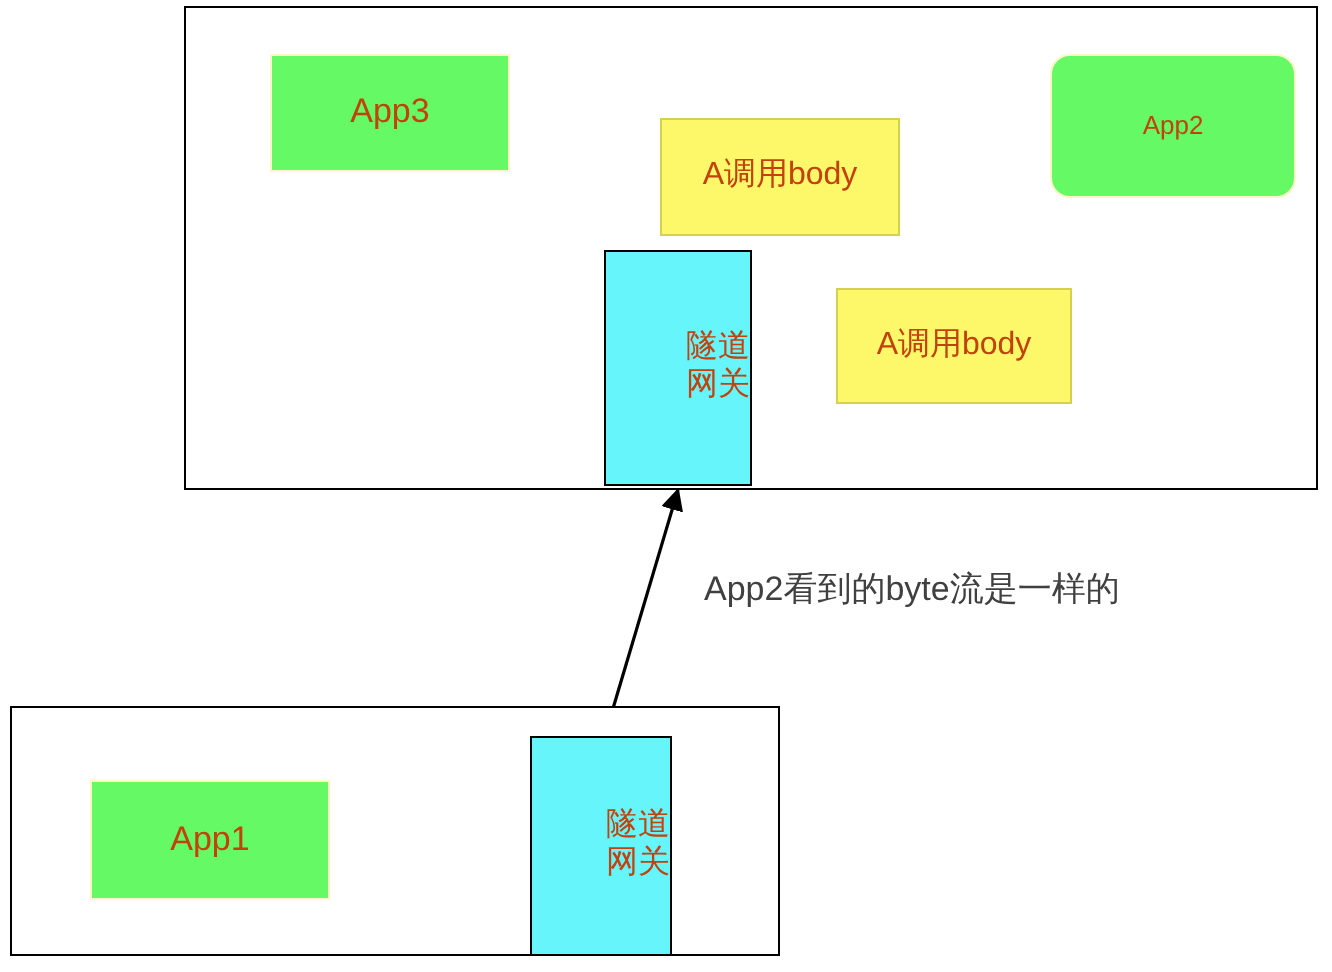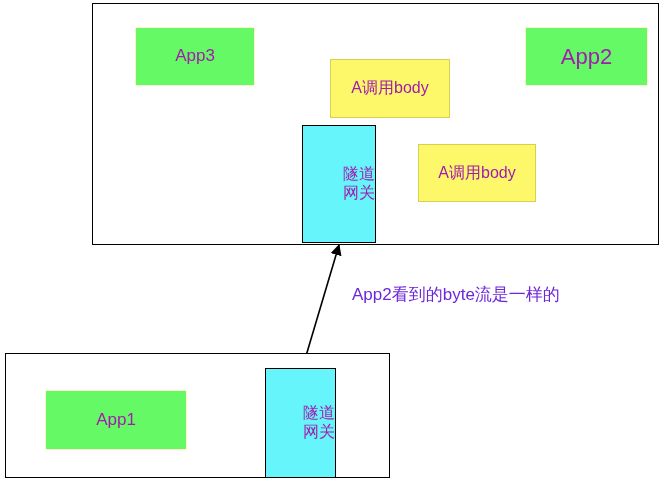--- a/index.html
+++ b/index.html
@@ -28,21 +28,21 @@
     box-sizing: border-box;
   }
   .node {
     position: absolute;
     box-sizing: border-box;
     display: flex;
     align-items: center;
     justify-content: center;
     text-align: center;
     line-height: 1.18;
-    color: #a21caf;
+    color: #c2410c;
   }
   .node-green {
     background: #66f966;
     border: 1.5px solid #fdf7c8;
   }
   .node-yellow {
     background: #fdf76a;
     border: 1.5px solid #d6d04e;
     margin-top: 32px;
   }
@@ -50,21 +50,21 @@
     background: #66f5fb;
     border: 1.6px solid #000000;
     justify-content: flex-end;
   }
   .node-label {
     display: block;
     white-space: pre-line;
   }
   .free-text {
     position: absolute;
-    color: #6d28d9;
+    color: #404040;
     white-space: nowrap;
   }
   svg.edges {
     position: absolute;
     left: 0;
     top: 0;
     width: 666px;
     height: 486px;
     overflow: visible;
     pointer-events: none;
@@ -97,31 +97,31 @@
       <div class="panel" style="left: 92px; top: 3px; width: 567px; height: 242px;"></div>
       <div class="panel" style="left: 5px; top: 353px; width: 385px; height: 125px;"></div>
     </div>
   <div id="node-layer">
       <div class="node node-green" style="left: 135px; top: 27px; width: 120px; height: 59px; font-size: 17px;">
         <span class="node-label">App3</span>
       </div>
       <div class="node node-yellow" style="left: 330px; top: 27px; width: 120px; height: 59px; font-size: 16px;">
         <span class="node-label">A调用body</span>
       </div>
-      <div class="node node-green" style="left: 525px; top: 27px; width: 123px; height: 59px; font-size: 22px;">
+      <div class="node node-green" style="left: 525px; top: 27px; width: 123px; height: 72px; font-size: 13px; border-radius: 10px;">
         <span class="node-label">App2</span>
       </div>
       <div class="node node-cyan" style="left: 302px; top: 125px; width: 74px; height: 118px; font-size: 16px;">
         <span class="node-label">隧道
 网关</span>
       </div>
       <div class="node node-yellow" style="left: 418px; top: 112px; width: 118px; height: 58px; font-size: 16px;">
         <span class="node-label">A调用body</span>
       </div>
-      <div class="node node-green" style="left: 45px; top: 390px; width: 142px; height: 60px; font-size: 17px;">
+      <div class="node node-green" style="left: 45px; top: 390px; width: 120px; height: 60px; font-size: 17px;">
         <span class="node-label">App1</span>
       </div>
       <div class="node node-cyan" style="left: 265px; top: 368px; width: 71px; height: 110px; font-size: 16px;">
         <span class="node-label">隧道
 网关</span>
       </div>
     </div>
   <div id="text-layer">
       <div class="free-text" style="left: 352px; top: 283px; font-size: 17px;">App2看到的byte流是一样的</div>
     </div>

